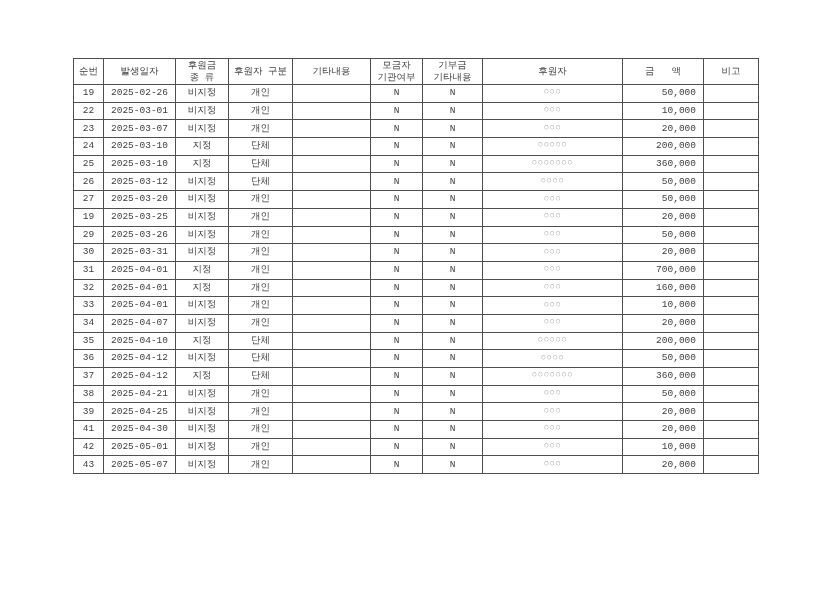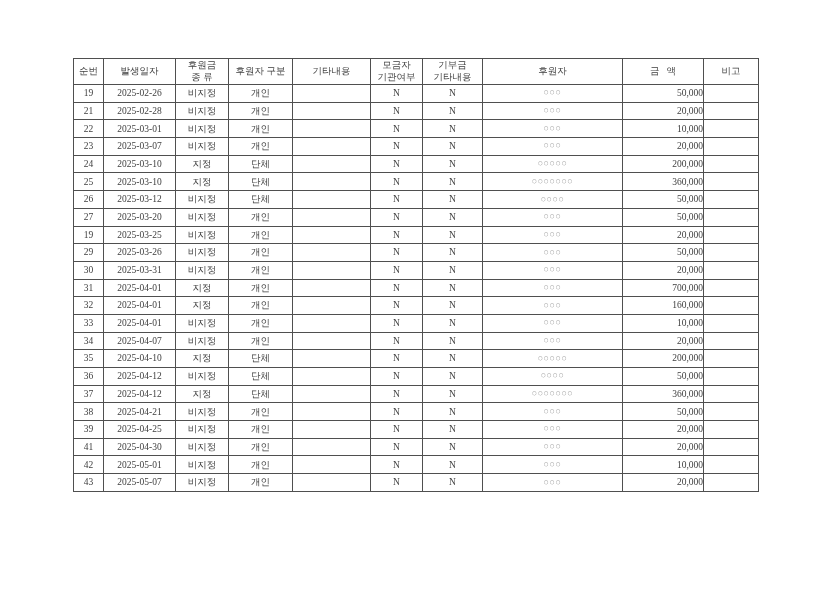--- a/index.html
+++ b/index.html
@@ -5,21 +5,21 @@
   html, body {
     margin: 0;
     padding: 0;
     background: #ffffff;
   }
   .sheet {
     position: relative;
     width: 835px;
     height: 590px;
     background: #ffffff;
-    font-family: Liberation Serif, serif;
+    font-family: Liberation Mono, monospace;
     overflow: hidden;
   }
   table.ledger {
     position: absolute;
     left: 73px;
     top: 58px;
     width: 685px;
     border-collapse: collapse;
     table-layout: fixed;
     font-size: 9.5px;
@@ -39,20 +39,21 @@
   table.ledger thead th {
     height: 25px;
     white-space: pre-line;
     line-height: 1.25;
   }
   table.ledger tbody tr {
     height: 17.7px;
   }
   table.ledger td[data-name="cell-amount"] {
     text-align: right;
+    padding-right: 7px;
   }
   table.ledger td[data-name="cell-donor"] {
     color: #a8a8a8;
     font-size: 9px;
     letter-spacing: 0.5px;
   }
 </style>
 </head>
 <body>
 
@@ -94,32 +95,20 @@
           <td data-name="cell-donation-type">비지정</td>
           <td data-name="cell-donor-category">개인</td>
           <td data-name="cell-etc-note"></td>
           <td data-name="cell-fundraiser-org">N</td>
           <td data-name="cell-donation-org">N</td>
           <td data-name="cell-donor">○○○</td>
           <td data-name="cell-amount">50,000</td>
           <td data-name="cell-remark"></td>
         </tr>
         <tr data-name="table-row">
-          <td data-name="cell-seq">21</td>
-          <td data-name="cell-date">2025-02-28</td>
-          <td data-name="cell-donation-type">비지정</td>
-          <td data-name="cell-donor-category">개인</td>
-          <td data-name="cell-etc-note"></td>
-          <td data-name="cell-fundraiser-org">N</td>
-          <td data-name="cell-donation-org">N</td>
-          <td data-name="cell-donor">○○○</td>
-          <td data-name="cell-amount">20,000</td>
-          <td data-name="cell-remark"></td>
-        </tr>
-        <tr data-name="table-row">
           <td data-name="cell-seq">22</td>
           <td data-name="cell-date">2025-03-01</td>
           <td data-name="cell-donation-type">비지정</td>
           <td data-name="cell-donor-category">개인</td>
           <td data-name="cell-etc-note"></td>
           <td data-name="cell-fundraiser-org">N</td>
           <td data-name="cell-donation-org">N</td>
           <td data-name="cell-donor">○○○</td>
           <td data-name="cell-amount">10,000</td>
           <td data-name="cell-remark"></td>

